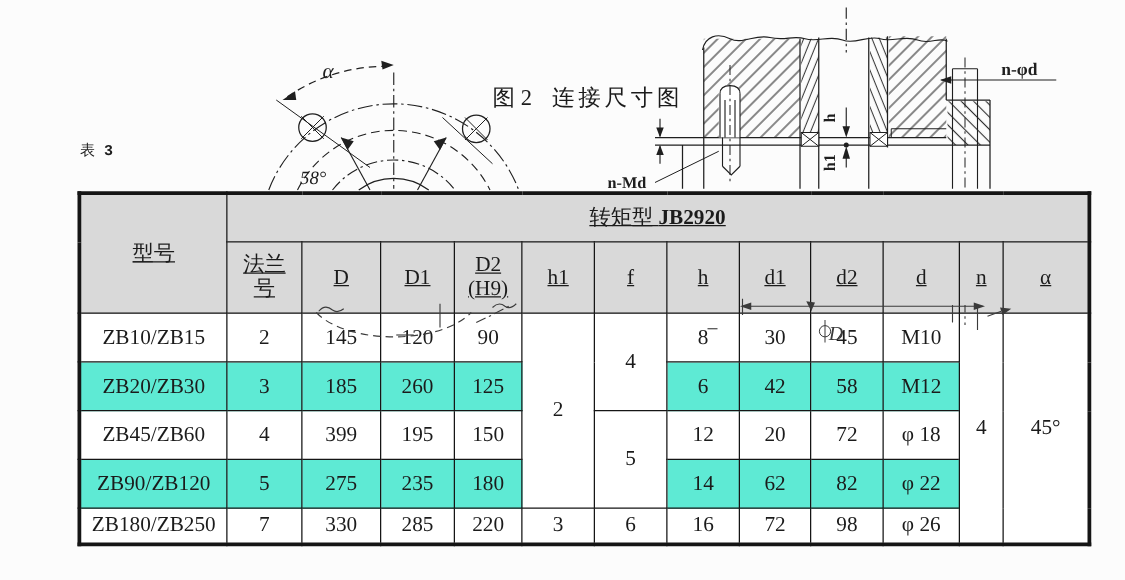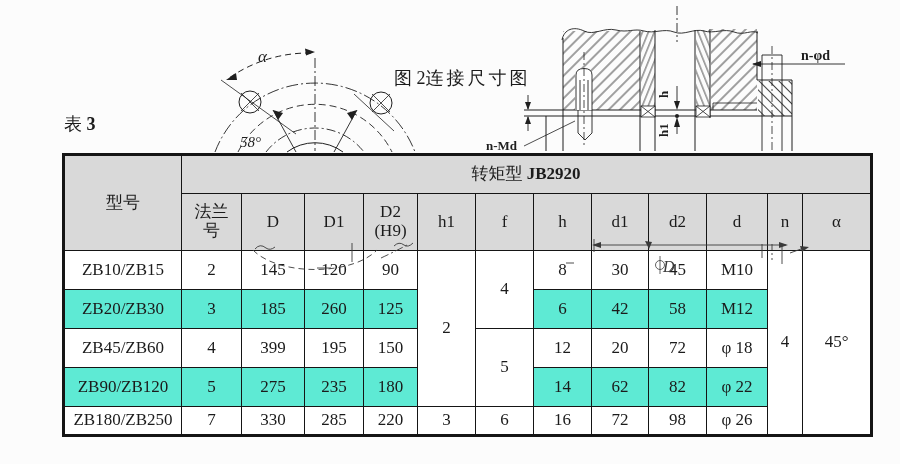--- a/index.html
+++ b/index.html
@@ -11,30 +11,30 @@
   #base-drawing{z-index:1;}
   #spec-table{
     position:absolute;left:62px;top:153px;z-index:2;
     border-collapse:collapse;table-layout:fixed;width:808px;
     border:3px solid #151515;background:#ffffff;
   }
   #spec-table th,#spec-table td{
     border:1px solid #151515;text-align:center;vertical-align:middle;
     padding:0;font-weight:normal;font-size:17px;line-height:1.1;color:#1b1b1b;
   }
-  #spec-table thead th{background:#d9d9d9;}
+  #spec-table thead th{background:#d9d9d9;text-decoration:underline;}
   .sh{background:#5eead4;}
   .b{font-weight:bold;}
   .model-cell{font-size:16px;}
   .two-line{font-size:16px;line-height:1.2;}
   .alpha-h{font-size:15px;}
   #overlay{z-index:3;pointer-events:none;}
-  .tag3{position:absolute;left:64px;top:112px;font-size:18px;z-index:1;}
+  .tag3{position:absolute;left:64px;top:112px;font-size:12px;z-index:1;font-family:Liberation Mono, monospace;}
   .fig-caption{position:absolute;left:394px;top:66px;font-size:18px;z-index:1;white-space:nowrap;}
-  .fig-caption .title{letter-spacing:3px;}
+  .fig-caption .title{margin-left:16px;letter-spacing:3px;}
 </style>
 </head>
 <body>
 
 <div class="stage">
 
   <svg id="base-drawing" width="900" height="464" viewBox="0 0 900 464">
     <defs>
       <pattern id="hA" patternUnits="userSpaceOnUse" width="8" height="8" patternTransform="rotate(45)">
         <line x1="4" y1="-1" x2="4" y2="9" stroke="#2e2e2e" stroke-width="0.9"></line>

